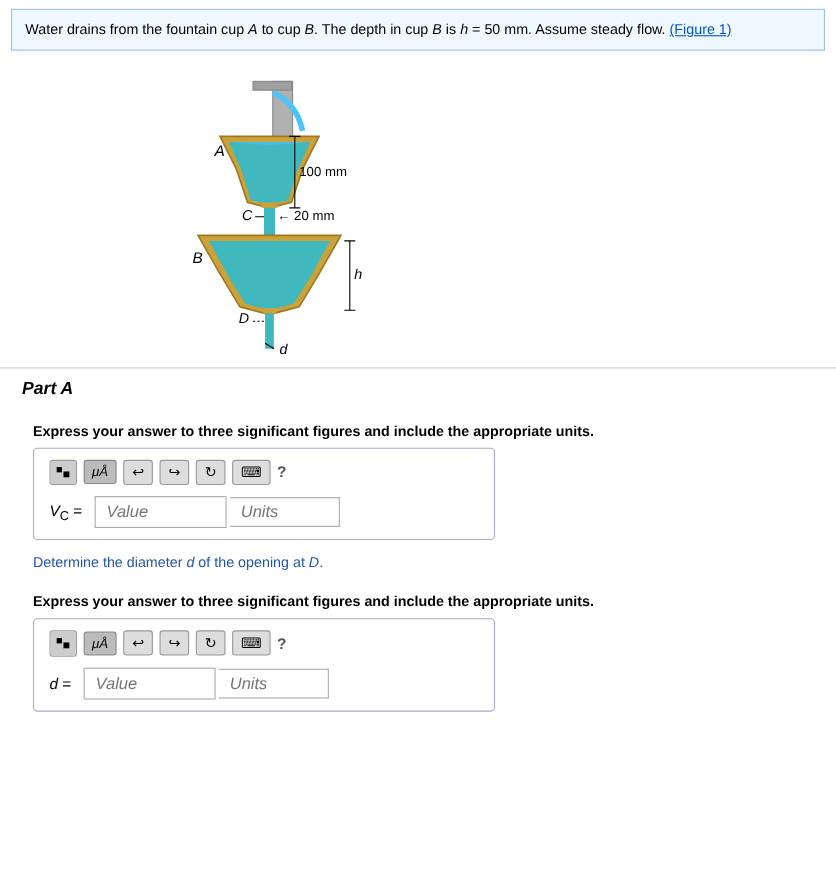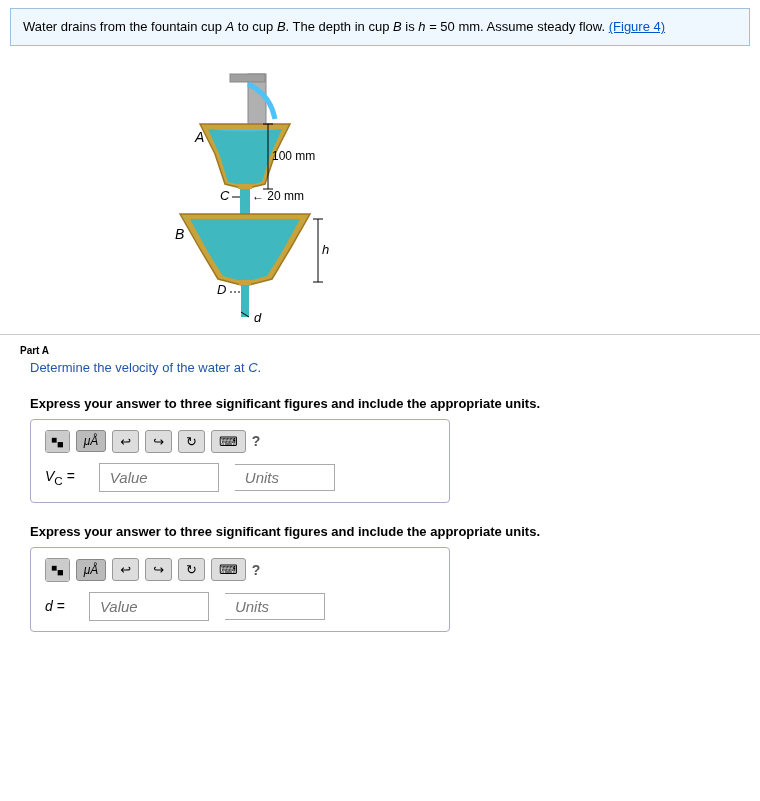--- a/index.html
+++ b/index.html
@@ -32,22 +32,23 @@
       min-height: 280px;
       border-bottom: 1px solid #ccc;
     }
 
     .part-section {
       padding: 10px 20px;
     }
 
     .part-title {
       font-weight: bold;
-      font-size: 10px;
+      font-size: 16px;
       margin-bottom: 4px;
+      font-style: italic;
     }
 
     .part-instruction {
       color: #2255aa;
       font-size: 13px;
       margin-bottom: 4px;
       padding-left: 10px;
     }
 
     .part-instruction-bold {
@@ -136,21 +137,21 @@
       border: none;
       font-size: 14px;
       cursor: pointer;
       font-weight: bold;
       color: #555;
     }
 
     .input-row {
       display: flex;
       align-items: center;
-      gap: 16px;
+      gap: 3px;
     }
 
     .var-label {
       font-size: 14px;
       margin-right: 8px;
       white-space: nowrap;
     }
 
     .value-input {
       border: 1px solid #aaa;
@@ -178,21 +179,21 @@
       position: relative;
       width: 300px;
       height: 260px;
     }
   </style>
 </head>
 <body>
 
 <div class="problem-statement">
   <span>Water drains from the fountain cup <i>A</i> to cup <i>B</i>. The depth in cup <i>B</i> is <i>h</i> = 50 mm. Assume steady flow.</span>
-  <a href="#">(Figure 4)</a>
+  <a href="#">(Figure 1)</a>
 </div>
 
 <div class="diagram-area">
   <div class="diagram-container">
     <svg width="300" height="270" viewBox="0 0 300 270" xmlns="http://www.w3.org/2000/svg">
 
       <rect x="148" y="10" width="18" height="55" fill="#b0b0b0" stroke="#888" stroke-width="1"></rect>
       <rect x="130" y="10" width="35" height="8" fill="#a0a0a0" stroke="#888" stroke-width="1"></rect>
 
       <path d="M148 20 Q170 30 175 55" stroke="#4fc3f7" stroke-width="5" fill="none"></path>
@@ -237,23 +238,20 @@
       <line x1="163" y1="60" x2="173" y2="60" stroke="#000" stroke-width="1"></line>
       <line x1="163" y1="125" x2="173" y2="125" stroke="#000" stroke-width="1"></line>
       <text x="172" y="96" font-size="12" fill="#000">100 mm</text>
     </svg>
   </div>
 </div>
 
 <div class="part-section">
   <div class="part-title">Part A</div>
 
-  <div class="part-instruction">
-    Determine the velocity of the water at <i>C</i>.
-  </div>
 
   <div class="part-instruction-bold">Express your answer to three significant figures and include the appropriate units.</div>
 
   <div class="answer-box">
     <div class="toolbar">
       <div class="toolbar-btn-group">
         <button class="tb" title="Superscript">
           <span style="font-size:10px; vertical-align:super;">■</span><span>■</span>
         </button>
       </div>
@@ -264,20 +262,23 @@
       <button class="keyboard-btn">⌨</button>
       <button class="help-btn">?</button>
     </div>
     <div class="input-row">
       <span class="var-label"><i>V</i><sub>C</sub> =</span>
       <input type="text" class="value-input" placeholder="Value" style="">
       <input type="text" class="units-input" placeholder="Units" style="">
     </div>
   </div>
 
+  <div class="part-instruction">
+    Determine the diameter <i>d</i> of the opening at <i>D</i>.
+  </div>
 
   <div class="part-instruction-bold">Express your answer to three significant figures and include the appropriate units.</div>
 
   <div class="answer-box">
     <div class="toolbar">
       <div class="toolbar-btn-group">
         <button class="tb" title="Superscript">
           <span style="font-size:10px; vertical-align:super;">■</span><span>■</span>
         </button>
       </div>

